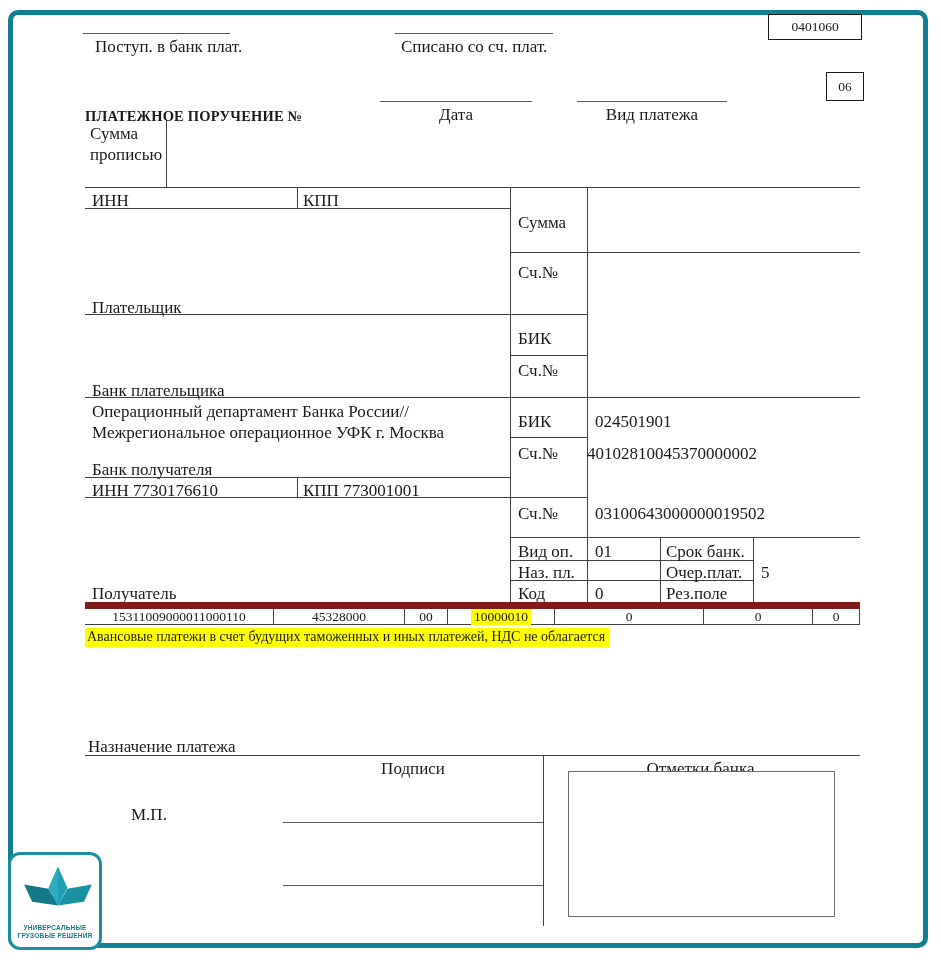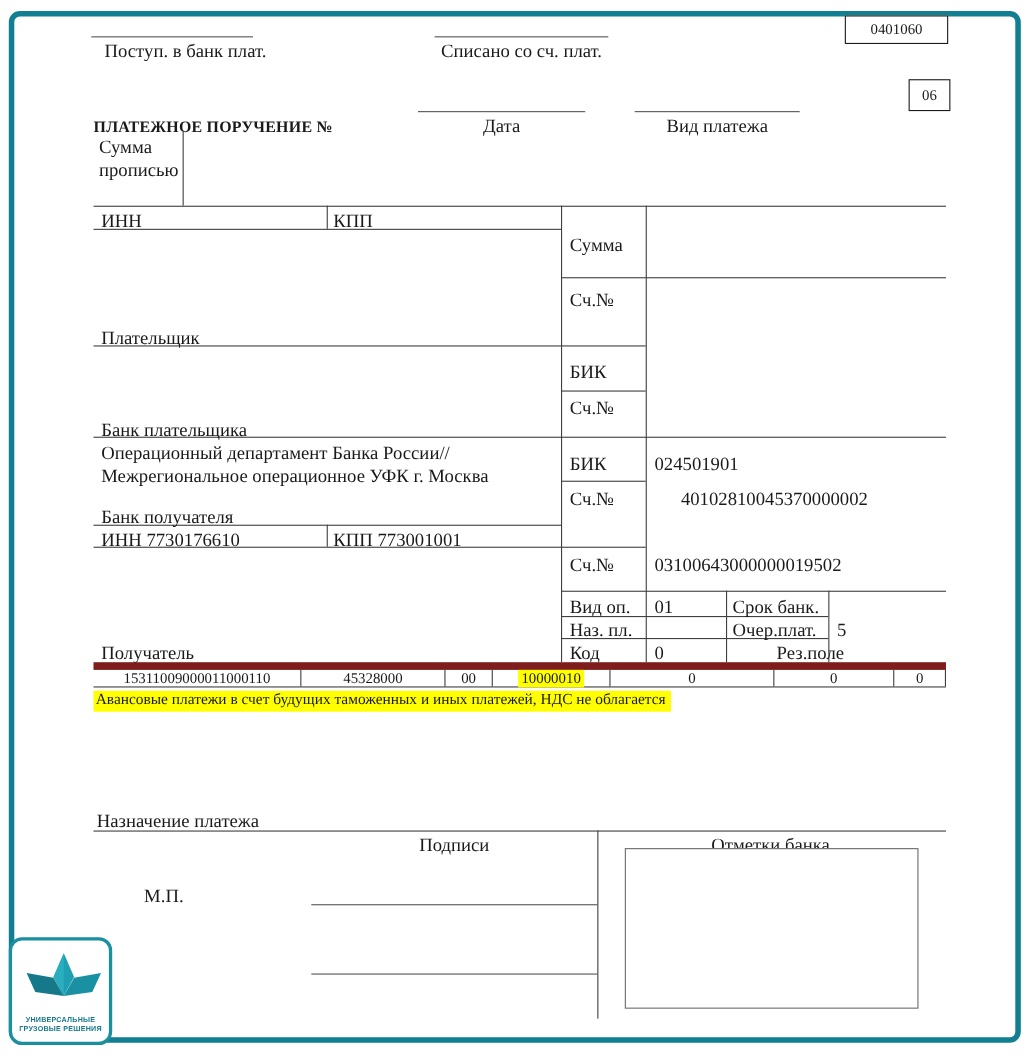--- a/index.html
+++ b/index.html
@@ -84,37 +84,37 @@
   <div class="lbl" style="left:518px;top:212px;font-family:Liberation Serif, serif;">Сумма</div>
   <div class="lbl" style="left:518px;top:262px;">Сч.№</div>
   <div class="lbl" style="left:518px;top:328px;">БИК</div>
   <div class="lbl" style="left:518px;top:360px;">Сч.№</div>
   <div class="lbl" style="left:92px;top:380px;">Банк плательщика</div>
 
   <div class="lbl wrap" style="left:92px;top:401px;width:420px;">Операционный департамент Банка России//Межрегиональное операционное УФК г. Москва</div>
   <div class="lbl" style="left:518px;top:411px;">БИК</div>
   <div class="lbl" style="left:595px;top:411px;">024501901</div>
   <div class="lbl" style="left:518px;top:443px;">Сч.№</div>
-  <div class="lbl" style="left:619px;top:443px;">40102810045370000002</div>
+  <div class="lbl" style="left:587px;top:443px;">40102810045370000002</div>
   <div class="lbl" style="left:92px;top:459px;">Банк получателя</div>
 
   <div class="lbl" style="left:92px;top:480px;">ИНН 7730176610</div>
   <div class="lbl" style="left:303px;top:480px;">КПП 773001001</div>
   <div class="lbl" style="left:518px;top:503px;">Сч.№</div>
   <div class="lbl" style="left:595px;top:503px;">03100643000000019502</div>
 
   <div class="lbl" style="left:518px;top:541px;">Вид оп.</div>
   <div class="lbl" style="left:595px;top:541px;">01</div>
   <div class="lbl" style="left:666px;top:541px;">Срок банк.</div>
   <div class="lbl" style="left:518px;top:562px;">Наз. пл.</div>
   <div class="lbl" style="left:666px;top:562px;">Очер.плат.</div>
   <div class="lbl" style="left:761px;top:562px;">5</div>
   <div class="lbl" style="left:518px;top:583px;">Код</div>
   <div class="lbl" style="left:595px;top:583px;">0</div>
-  <div class="lbl" style="left:666px;top:583px;margin-left:40px;">Рез.поле</div>
+  <div class="lbl" style="left:666px;top:583px;">Рез.поле</div>
   <div class="lbl" style="left:92px;top:583px;">Получатель</div>
 
   <div class="kbk-row">
     <div class="kbk-cell" style="width:189px;">15311009000011000110</div>
     <div class="kbk-cell" style="width:131px;">45328000</div>
     <div class="kbk-cell" style="width:43px;">00</div>
     <div class="kbk-cell" style="width:107px;">
         <span class="hi">10000010</span>
       </div>
     <div class="kbk-cell" style="width:149px;">0</div>

